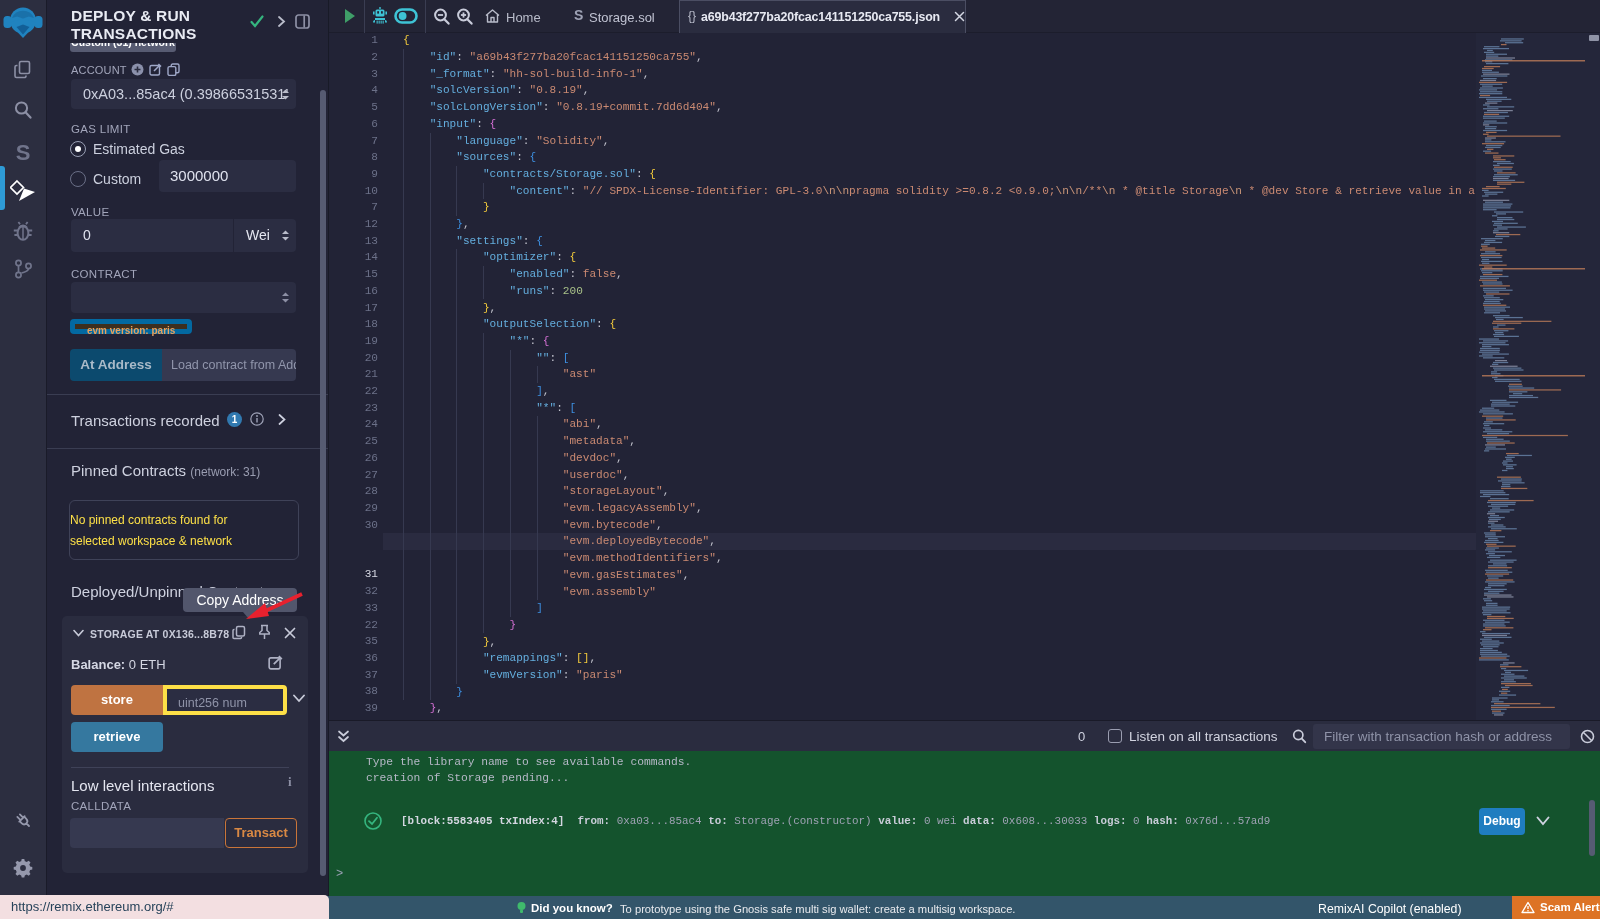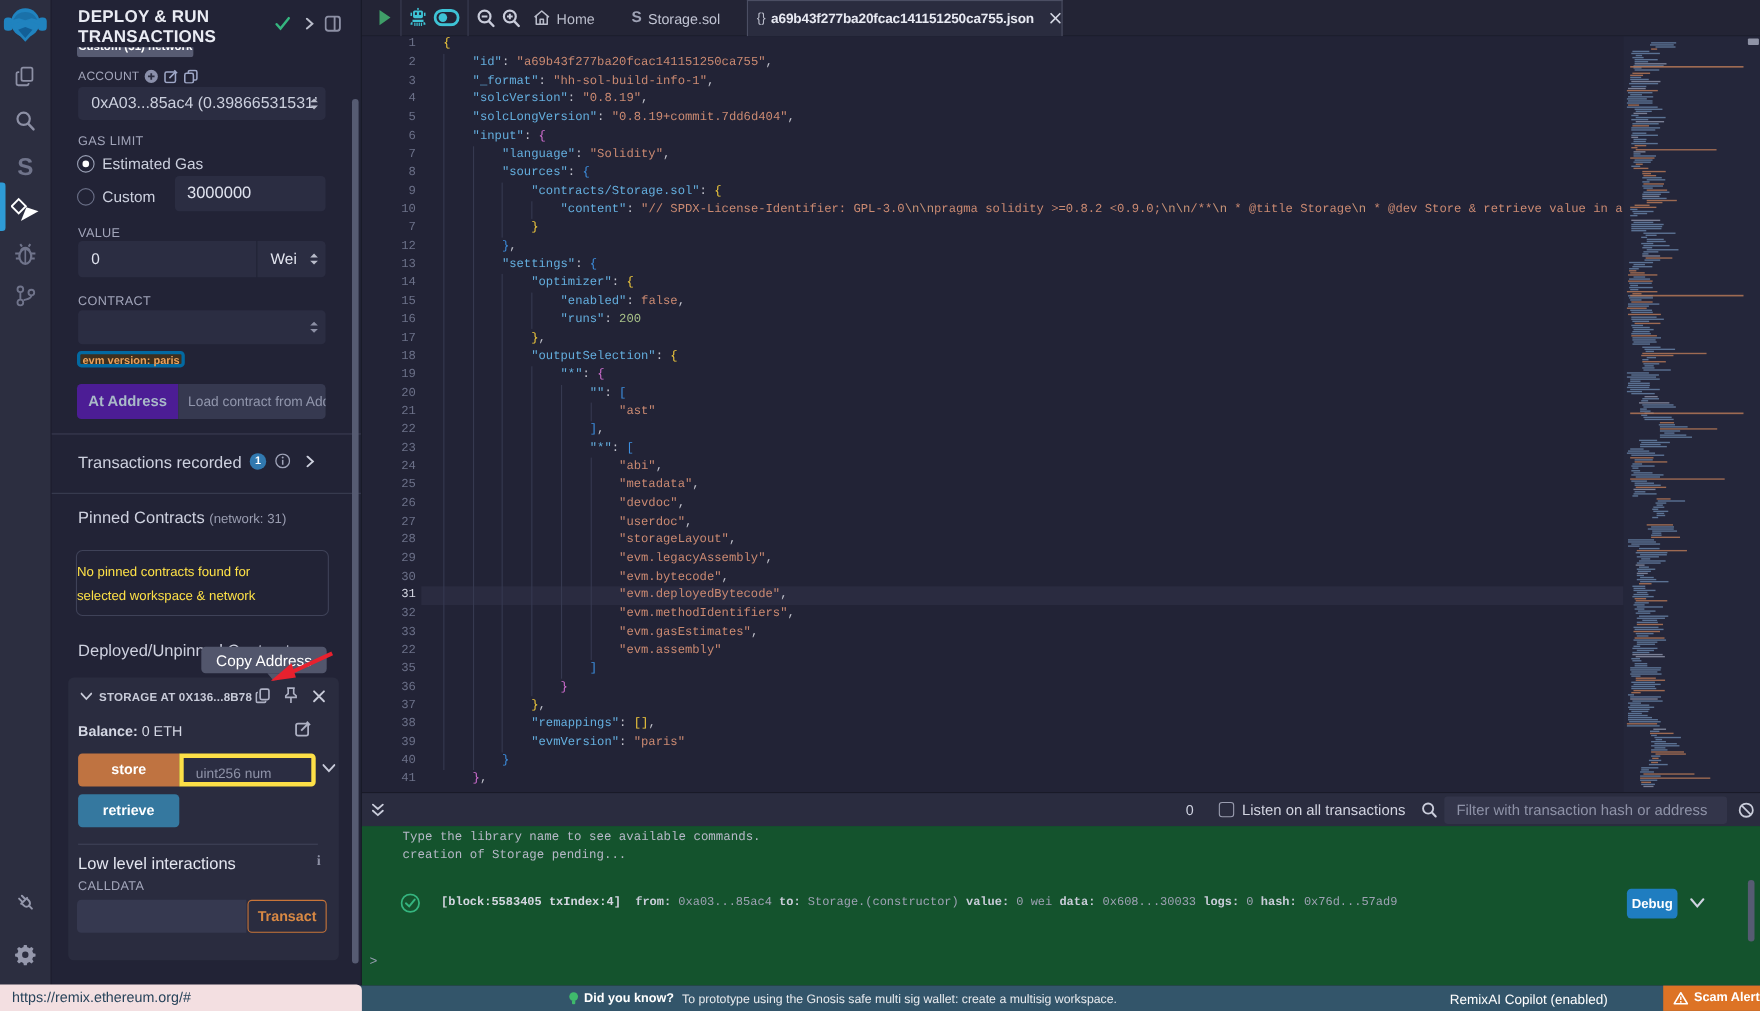--- a/index.html
+++ b/index.html
@@ -14,21 +14,21 @@
 #panel { left:47px; top:0; width:282px; height:896px; background:#222336; border-right:1px solid #181a27; }
 .lbl { position:absolute; font-size:11.5px; color:#a2a5ba; letter-spacing:.3px; }
 .inp { position:absolute; background:#2b2d42; border-radius:4px; color:#ccd0de; }
 .hdr { position:absolute; left:24px; top:7px; font-size:15.5px; font-weight:700; color:#e9ebf3; line-height:18px; letter-spacing:.2px;}
 
 #tabbar { left:329px; top:0; width:1271px; height:33px; background:#232435; border-bottom:1px solid #1c1d2c;}
 #editor { left:329px; top:33px; width:1271px; height:687px; background:#222336; overflow:hidden; }
 .gut { position:absolute; left:0; top:-0.7px; width:49px; text-align:right;
   font-family:"Liberation Mono",monospace; font-size:11.1px; line-height:16.7px; color:#6c7189; }
 .gut i { display:block; }
-.gut .cur { color:#d7d9e4; }
+.gut .cur { color:#d7d9e4;margin-top:33px; }
 pre.code { position:absolute; left:74px; top:-0.7px; font-family:"Liberation Mono",monospace;
   font-size:11.1px; line-height:16.7px; color:#c8c8d0; white-space:pre; }
 .k { color:#64aede; } .s { color:#cb8a72; } .p { color:#c3c4ce; }
 .n { color:#a9c289; } .e { color:#c99578; }
 .b0 { color:#f2ca3c; } .b1 { color:#d36fd3; } .b2 { color:#3d8fe0; }
 .ig { position:absolute; width:1px; background:#363950; }
 .curline { position:absolute; left:54px; right:124px; height:16.7px; background:rgba(151,160,197,0.07); }
 .mmap { position:absolute; }
 
 #thead { left:329px; top:720px; width:1271px; height:31px; background:#2a2c3f; border-top:1px solid #191a28; }
@@ -143,22 +143,22 @@
 <svg class="abs" style="left:234px;top:230px" width="9" height="11" viewBox="0 0 9 11">
       <path d="M4.5 0.5 L8 4 H1 Z" fill="#b9bcca"></path>
       <path d="M4.5 10.5 L8 7 H1 Z" fill="#b9bcca"></path>
     </svg>
 <div class="lbl" style="left:24px;top:268px">CONTRACT</div>
 <div class="inp" style="left:24px;top:282px;width:225px;height:31px"></div>
 <svg class="abs" style="left:234px;top:292px" width="9" height="11" viewBox="0 0 9 11">
       <path d="M4.5 0.5 L8 4 H1 Z" fill="#8d90a5"></path>
       <path d="M4.5 10.5 L8 7 H1 Z" fill="#8d90a5"></path>
     </svg>
-<div class="abs" style="left:23px;top:319px;height:15px;padding:0 2px;background:#3d2f1e;border:3px solid #0369a1;border-radius:4px;font-size:10px;font-weight:700;color:#e9a15c;line-height:13px">evm version: paris</div>
-<div class="abs" style="left:23px;top:349px;width:92px;height:32px;background:#4c1d95;border-radius:4px 0 0 4px;text-align:center;font-size:13.5px;font-weight:700;color:#a9bac8;line-height:32px">At Address</div>
+<div class="abs" style="left:23px;top:319px;height:15px;padding:0 12px;background:#3d2f1e;border:5px solid #0369a1;border-radius:4px;font-size:10px;font-weight:700;color:#e9a15c;line-height:13px">evm version: paris</div>
+<div class="abs" style="left:23px;top:349px;width:92px;height:32px;background:#0c4a6e;border-radius:4px 0 0 4px;text-align:center;font-size:13.5px;font-weight:700;color:#a9bac8;line-height:32px">At Address</div>
 <div class="abs" style="left:115px;top:349px;width:134px;height:32px;background:#363950;border-radius:0 4px 4px 0;font-size:12.5px;color:#9196ac;line-height:32px;padding-left:9px;overflow:hidden;white-space:nowrap">Load contract from Addre</div>
 <div class="abs" style="left:0;top:394px;width:281px;height:1px;background:#3a3d52"></div>
 <div class="abs" style="left:24px;top:412px;font-size:15px;color:#ced1df">Transactions recorded</div>
 <div class="abs" style="left:180px;top:412px;width:15px;height:15px;border-radius:50%;background:#3179b0;color:#fff;font-size:10px;font-weight:700;text-align:center;line-height:15px">1</div>
 <svg class="abs" style="left:203px;top:412px" width="14" height="14" viewBox="0 0 14 14">
       <circle cx="7" cy="7" r="6.2" fill="none" stroke="#9fa3b8" stroke-width="1.2"></circle>
       <circle cx="7" cy="4" r="0.9" fill="#9fa3b8"></circle>
       <rect x="6.3" y="6" width="1.4" height="4.5" fill="#9fa3b8"></rect>
     </svg>
 <svg class="abs" style="left:231px;top:414px" width="8" height="11" viewBox="0 0 8 11">

